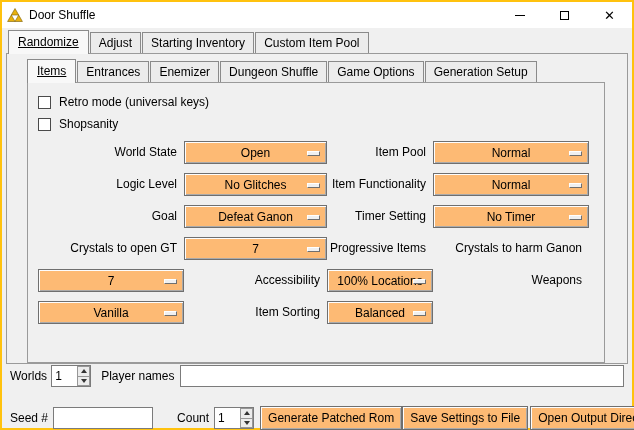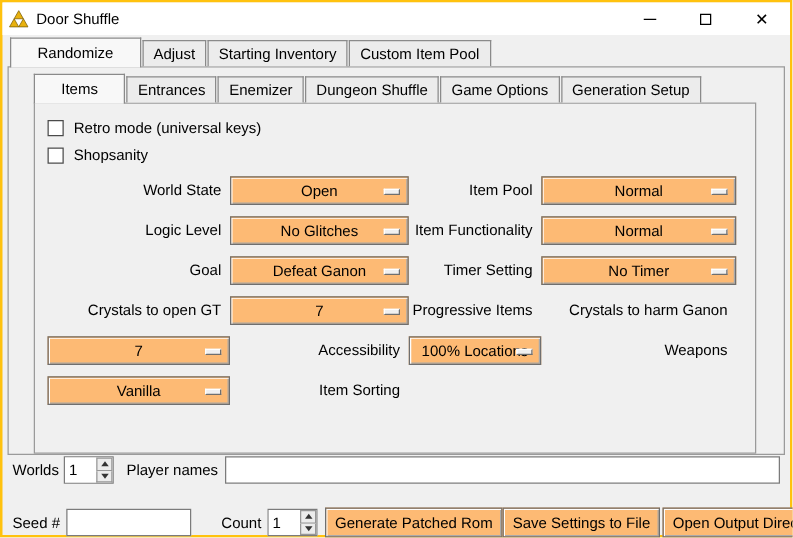--- a/index.html
+++ b/index.html
@@ -18,21 +18,21 @@
   .max-glyph { width:9px; height:9px; border:1px solid #000; }
   .close-glyph { font-size:13px; line-height:1; }
 
   
   .body { flex:1 1 auto; display:flex; flex-direction:column; padding:2px 4px 4px; min-height:0; }
 
   
   .tabstrip { display:flex; align-items:flex-end; position:relative; z-index:2; }
   .outer-tabs { padding-left:2px; }
   .tab { border:1px solid #8a8a8a; border-bottom:none; background:#ececec; padding:3px 8px; margin-right:1px; white-space:nowrap; }
-  .tab.selected { background:#f8f8f8; padding:4px 21px 5px; margin-bottom:-1px; position:relative; z-index:3; }
+  .tab.selected { background:#f8f8f8; padding:4px 9px 5px; margin-bottom:-1px; position:relative; z-index:3;text-decoration:underline; }
   .pane { border:1px solid #9a9a9a; background:#f0f0f0; position:relative; z-index:1; }
   .outer-pane { height:312px; padding:5px 0 0 20px; }
   .inner-pane { width:578px; height:281px; padding:8px 10px; }
 
   
   .check-row { display:flex; align-items:center; height:22px; }
   .checkbox { width:13px; height:13px; background:#fff; border:1px solid #4a4a4a; margin-right:8px; flex:0 0 13px; }
 
   
   .options-grid { margin-top:6px; display:grid; grid-template-columns:146px 143px 106px 156px; grid-auto-rows:23px; row-gap:9px; }
@@ -165,20 +165,24 @@
             <span class="dd-value">100% Locations</span>
             <span class="menu-indicator"></span>
           </div>
 
           <div class="dd-label">Weapons</div>
           <div class="dropdown raised">
             <span class="dd-value">Vanilla</span>
             <span class="menu-indicator"></span>
           </div>
           <div class="dd-label">Item Sorting</div>
+          <div class="dropdown raised">
+            <span class="dd-value">Balanced</span>
+            <span class="menu-indicator"></span>
+          </div>
 
         </div>
       </div>
     </div>
 
     <div class="footer">
 
       <div class="frow frow1">
         <span class="flabel">Worlds</span>
         <div class="spin" style="margin-left:4px">

